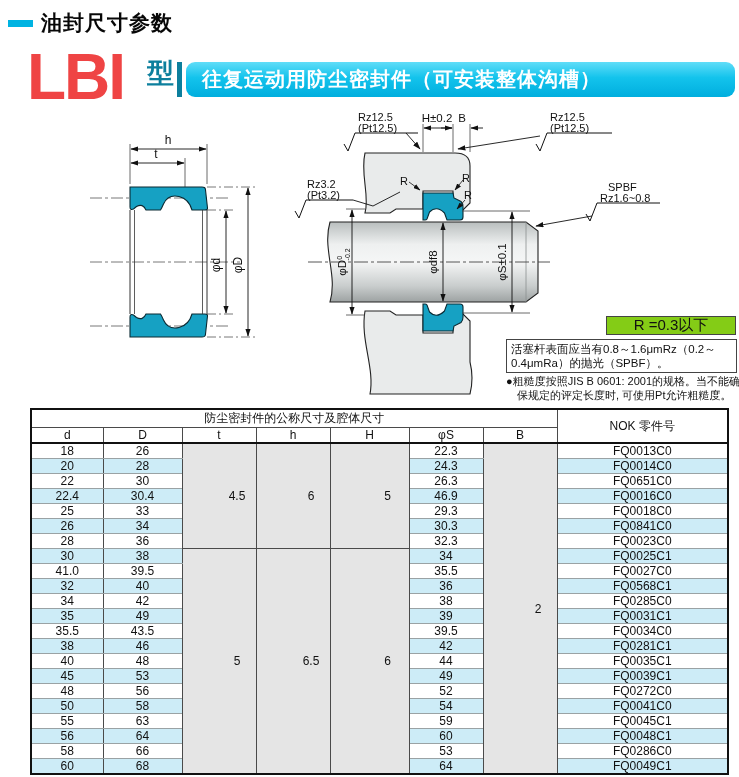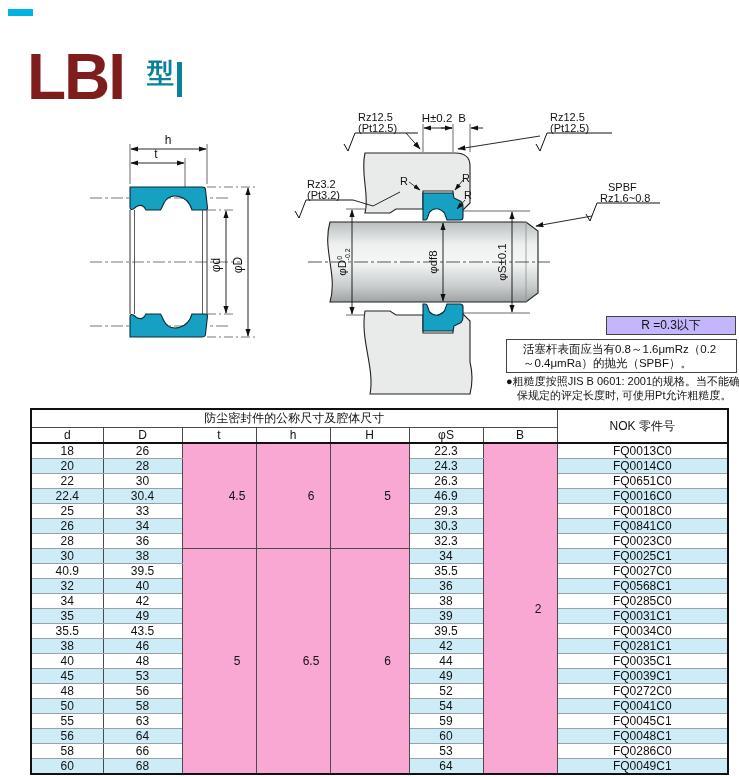--- a/index.html
+++ b/index.html
@@ -6,64 +6,68 @@
   .page { position:relative; width:739px; height:777px; background:#fff; overflow:hidden;
           font-family:"Liberation Sans", sans-serif; color:#111; }
 
   
   .section-header { position:absolute; left:8px; top:9px; display:flex; align-items:center; gap:8px; }
   .section-dash { width:25px; height:7px; background:#00b3e2; }
   .section-title { font-size:21px; font-weight:bold; color:#070707; letter-spacing:1px; }
 
   
   .logo-main { position:absolute; left:27px; top:47px; font-size:64px; line-height:60px;
-               font-weight:bold; color:#7f1d1d; letter-spacing:-2px; }
+               font-weight:bold; color:#ef4444; letter-spacing:-2px; }
   .logo-suffix { position:absolute; left:147px; top:55px; font-size:27px; font-weight:bold; color:#0c7f9d; }
   .logo-divider { position:absolute; left:177px; top:62px; width:5px; height:35px; background:#0c7f9d; }
   .banner { position:absolute; left:186px; top:62px; width:549px; height:35px; box-sizing:border-box;
             border-radius:9px; background:linear-gradient(#60ddf8 0%, #13c3ec 45%, #00aede 100%);
             display:flex; align-items:center; padding-left:16px; }
   .banner-title { color:#ffffff; font-size:20px; font-weight:bold; letter-spacing:1px; }
 
   
   .svg-abs { position:absolute; }
   svg text { font-family:"Liberation Sans", sans-serif; fill:#111; }
 
   
   .r-box { position:absolute; left:606px; top:316px; width:130px; height:19px; box-sizing:border-box;
            border:1px solid #444; display:flex; align-items:center; justify-content:center;
-           font-size:12px; background:#c4b5fd; }
+           font-size:15px; background:#84cc16; }
   .rod-note { position:absolute; left:506px; top:339px; width:231px; box-sizing:border-box;
-              border:1px solid #444; font-size:11.5px; line-height:14px; padding:2px 16px; background:#fff; }
+              border:1px solid #444; font-size:11.5px; line-height:14px; padding:2px 4px; background:#fff; }
   .footnote { position:absolute; left:506px; top:375px; width:233px; font-size:11px; line-height:13.5px;
               text-indent:-11px; padding-left:11px; }
 
   
   .spec-table { position:absolute; left:30px; top:408px; border-collapse:collapse; table-layout:fixed;
                 border:2px solid #111; }
   .spec-table th, .spec-table td { padding:0; text-align:center; font-size:12px; font-weight:normal;
                 border-left:1px solid #4a4a4a; border-right:1px solid #4a4a4a; }
   .spec-table th { height:15px; border-top:1px solid #4a4a4a; border-bottom:1px solid #4a4a4a; background:#fff; }
   .spec-table .col-row th { border-bottom:2px solid #111; height:14px; }
   .spec-table td { height:14px; line-height:14px; border-top:1px solid #9aa2a4; border-bottom:1px solid #9aa2a4; }
   .spec-table tr.alt td.cell { background:#cdecf7;margin-top:48px; }
-  .spec-table td.mcell { background:#f9a8d4; border-top:1px solid #4a4a4a; border-bottom:1px solid #4a4a4a;padding-left:36px; }
+  .spec-table td.mcell { background:#e5e5e5; border-top:1px solid #4a4a4a; border-bottom:1px solid #4a4a4a;padding-left:36px; }
 </style>
 </head>
 <body>
 
 <div class="page">
 
   <div class="section-header">
     <div class="section-dash"></div>
+    <div class="section-title">油封尺寸参数</div>
   </div>
 
   <div class="logo-main">LBI</div>
   <div class="logo-suffix">型</div>
   <div class="logo-divider"></div>
+  <div class="banner">
+    <span class="banner-title">往复运动用防尘密封件（可安装整体沟槽）</span>
+  </div>
 
   <svg class="svg-abs" style="left:88px; top:122px;" width="185" height="250" viewBox="0 0 185 250">
     <defs>
       <marker id="ah" markerWidth="9" markerHeight="6" refX="8.2" refY="3" orient="auto">
         <path d="M0,0 L9,3 L0,6 Z" fill="#111"></path>
       </marker>
     </defs>
 
     <line x1="42" y1="22" x2="42" y2="62" stroke="#444" stroke-width="0.8"></line>
     <line x1="119" y1="22" x2="119" y2="62" stroke="#444" stroke-width="0.8"></line>
@@ -270,21 +274,21 @@
         <tr class="alt">
           <td class="cell">30</td>
           <td class="cell">38</td>
           <td class="mcell" rowspan="15">5</td>
           <td class="mcell" rowspan="15">6.5</td>
           <td class="mcell" rowspan="15">6</td>
           <td class="cell">34</td>
           <td class="cell">FQ0025C1</td>
         </tr>
         <tr>
-          <td class="cell">40.9</td>
+          <td class="cell">41.0</td>
           <td class="cell">39.5</td>
           <td class="cell">35.5</td>
           <td class="cell">FQ0027C0</td>
         </tr>
         <tr class="alt">
           <td class="cell">32</td>
           <td class="cell">40</td>
           <td class="cell">36</td>
           <td class="cell">FQ0568C1</td>
         </tr>

